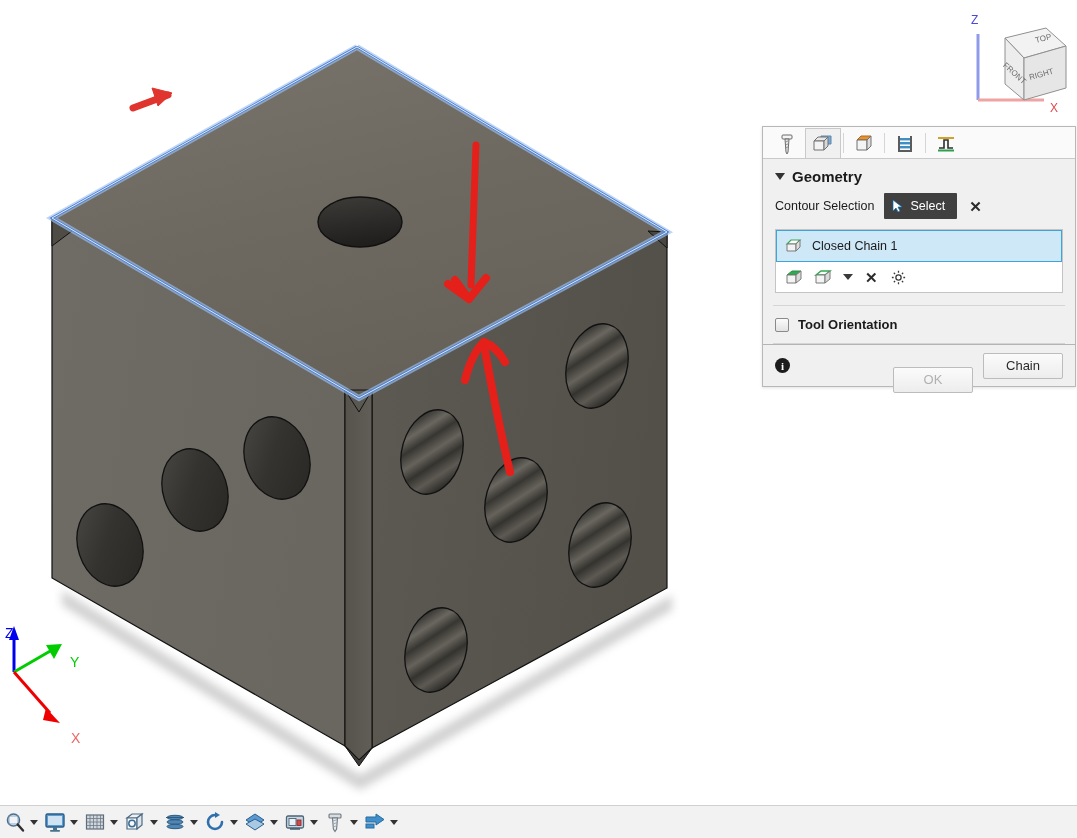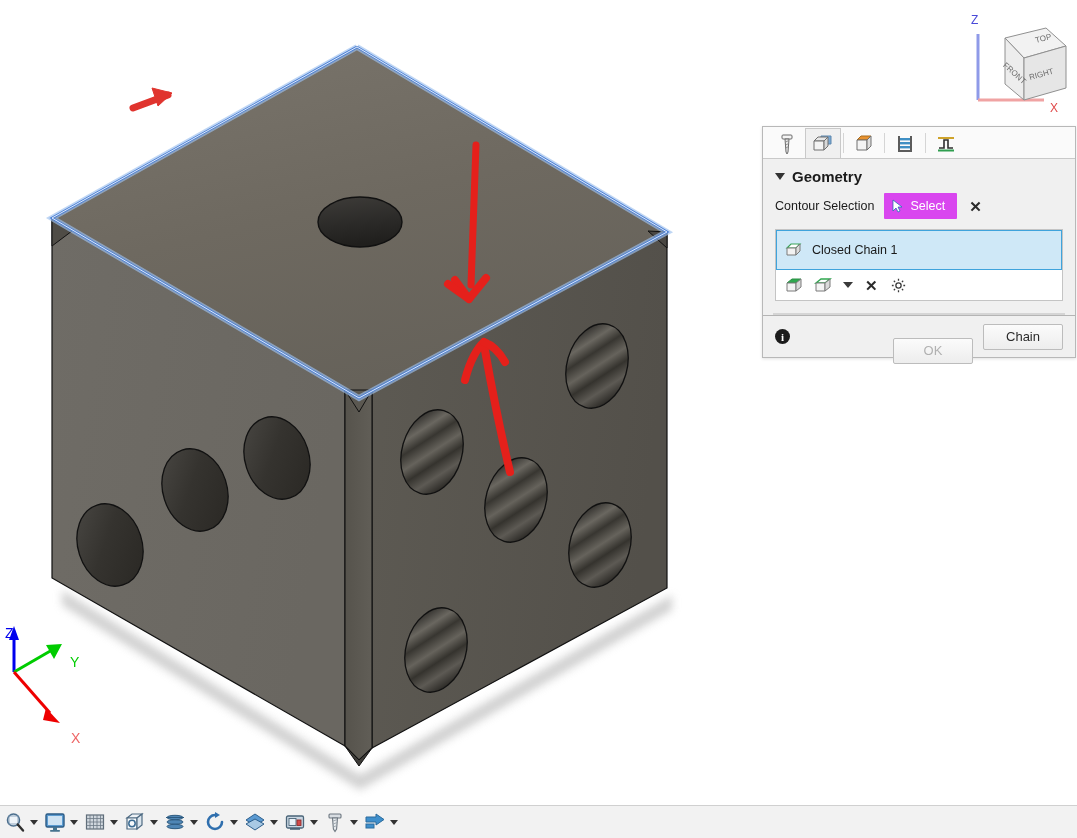--- a/index.html
+++ b/index.html
@@ -74,33 +74,33 @@
   
   #dialog-body{background:#f0f0f0;padding:0 0 0 0;}
   .sect-head{
     display:flex;align-items:center;gap:7px;padding:9px 12px 6px 12px;
     font-weight:bold;font-size:15px;color:#1a1a1a;cursor:pointer;
   }
   .tri{width:0;height:0;border-left:5px solid transparent;border-right:5px solid transparent;border-top:7px solid #333;}
   .row{display:flex;align-items:center;padding:2px 12px 10px 12px;gap:10px;}
   .row-label{font-size:12.5px;color:#1a1a1a;}
   .btn-select{
-    background:#d946ef;color:#fff;border:none;border-radius:1px;
+    background:#404040;color:#fff;border:none;border-radius:1px;
     height:26px;padding:0 12px 0 8px;display:flex;align-items:center;gap:6px;
     font-size:12.5px;font-family:"Liberation Sans",sans-serif;cursor:pointer;
   }
   .x-btn{
     color:#2b2b2b;font-size:15px;line-height:1;cursor:pointer;font-weight:bold;
     background:none;border:none;padding:0 2px;font-family:"Liberation Sans",sans-serif;
   }
   .sel-list{
     margin:0 12px 0 12px;border:1px solid #c4c4c4;background:#fff;
   }
   .sel-item{
-    display:flex;align-items:center;gap:9px;height:40px;padding:0 8px;box-sizing:border-box;
+    display:flex;align-items:center;gap:9px;height:32px;padding:0 8px;box-sizing:border-box;
     background:#cfe8f7;border:1px solid #3fa3dc;cursor:pointer;
   }
   .sel-item-label{font-size:12.5px;color:#1a1a1a;}
   .sel-tools{display:flex;align-items:center;gap:10px;height:30px;padding:0 9px;background:#fff;}
   .sel-tools .cap{display:flex;align-items:center;justify-content:center;cursor:pointer;}
   .caret-dn{width:0;height:0;border-left:5px solid transparent;border-right:5px solid transparent;border-top:6px solid #3a3a3a;cursor:pointer;}
   .divider{height:1px;background:#d5d5d5;margin:12px 10px 0 10px;}
   .chk-row{display:flex;align-items:center;gap:9px;padding:11px 12px 11px 12px;cursor:pointer;}
   .chk{
     width:14px;height:14px;border:1px solid #8a8a8a;border-radius:2px;
@@ -395,20 +395,24 @@
                 <path d="M10 2.2 L10 4.3 M10 15.7 L10 17.8 M2.2 10 L4.3 10 M15.7 10 L17.8 10
                          M4.5 4.5 L6 6 M14 14 L15.5 15.5 M15.5 4.5 L14 6 M6 14 L4.5 15.5"></path>
               </g>
             </svg>
           </span>
         </div>
       </div>
 
       <div class="divider"></div>
 
+      <div class="chk-row">
+        <span class="chk"></span>
+        <span class="chk-label">Tool Orientation</span>
+      </div>
 
       <div class="divider" style="margin-top:0;"></div>
 
     </div>
 
     <div id="dialog-footer">
       <span class="info-ico">i</span>
       <span class="footer-spacer"></span>
       <button class="fbtn disabled">OK</button>
       <button class="fbtn">Chain</button>

